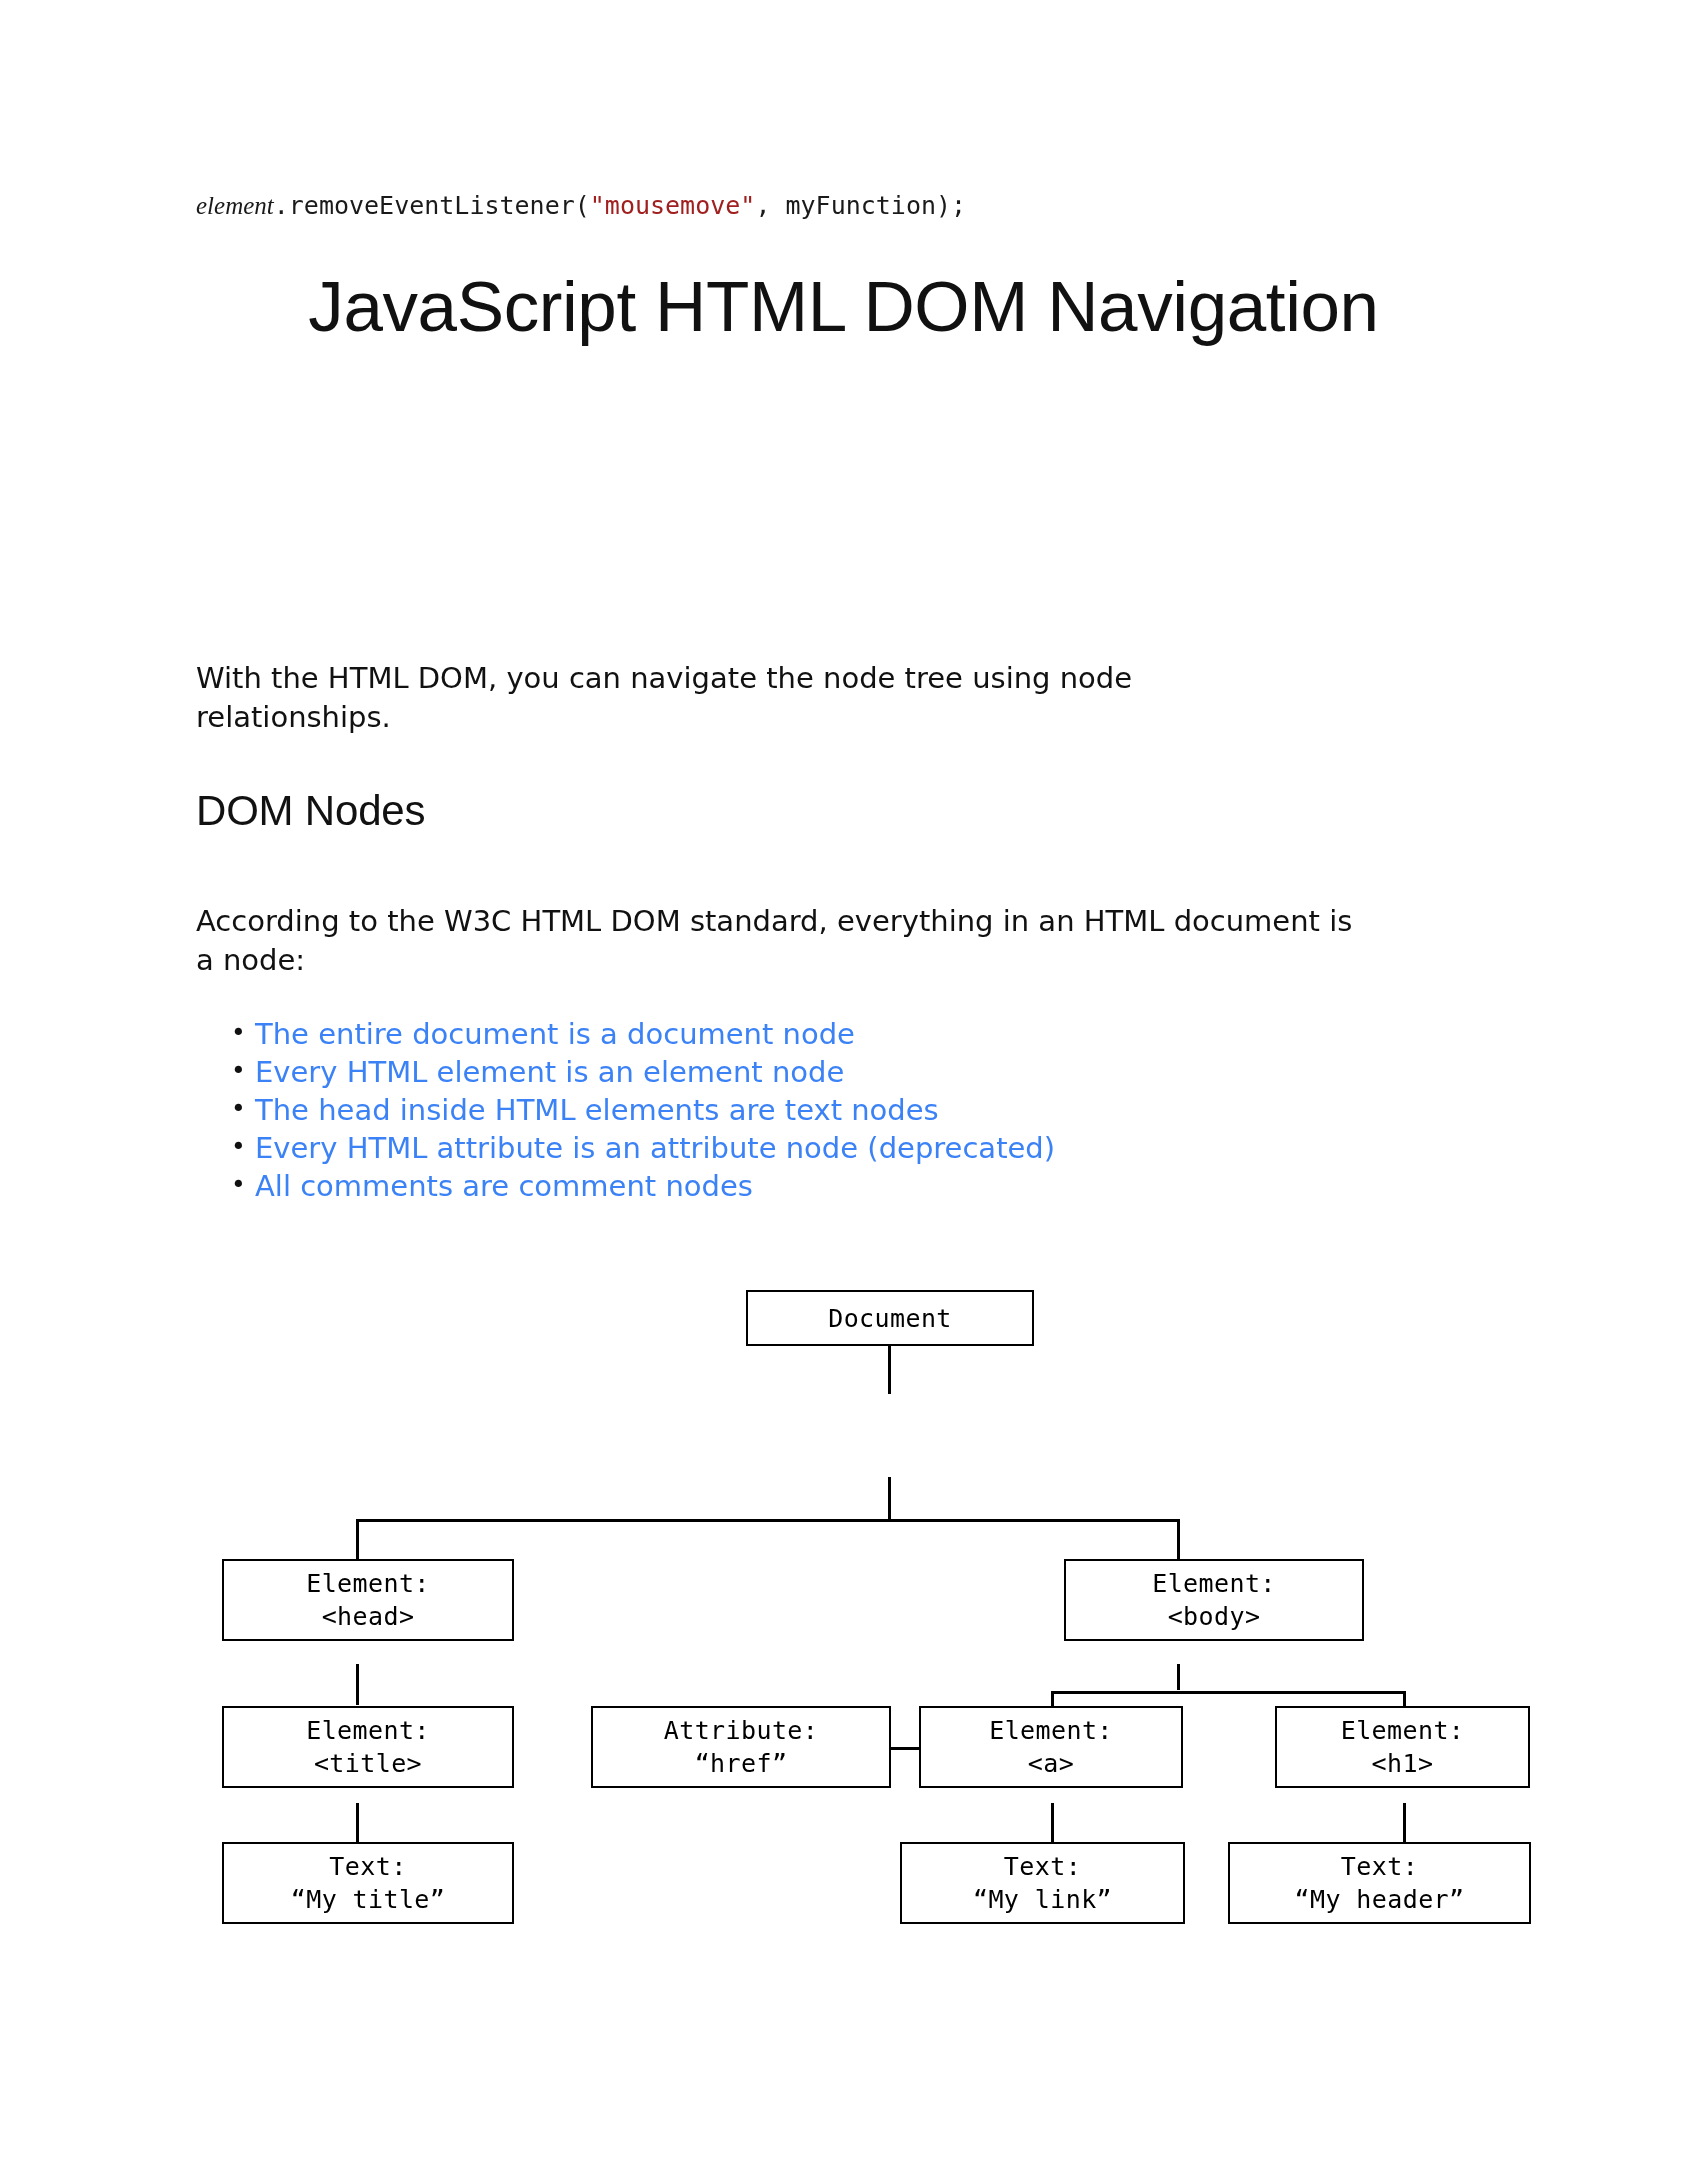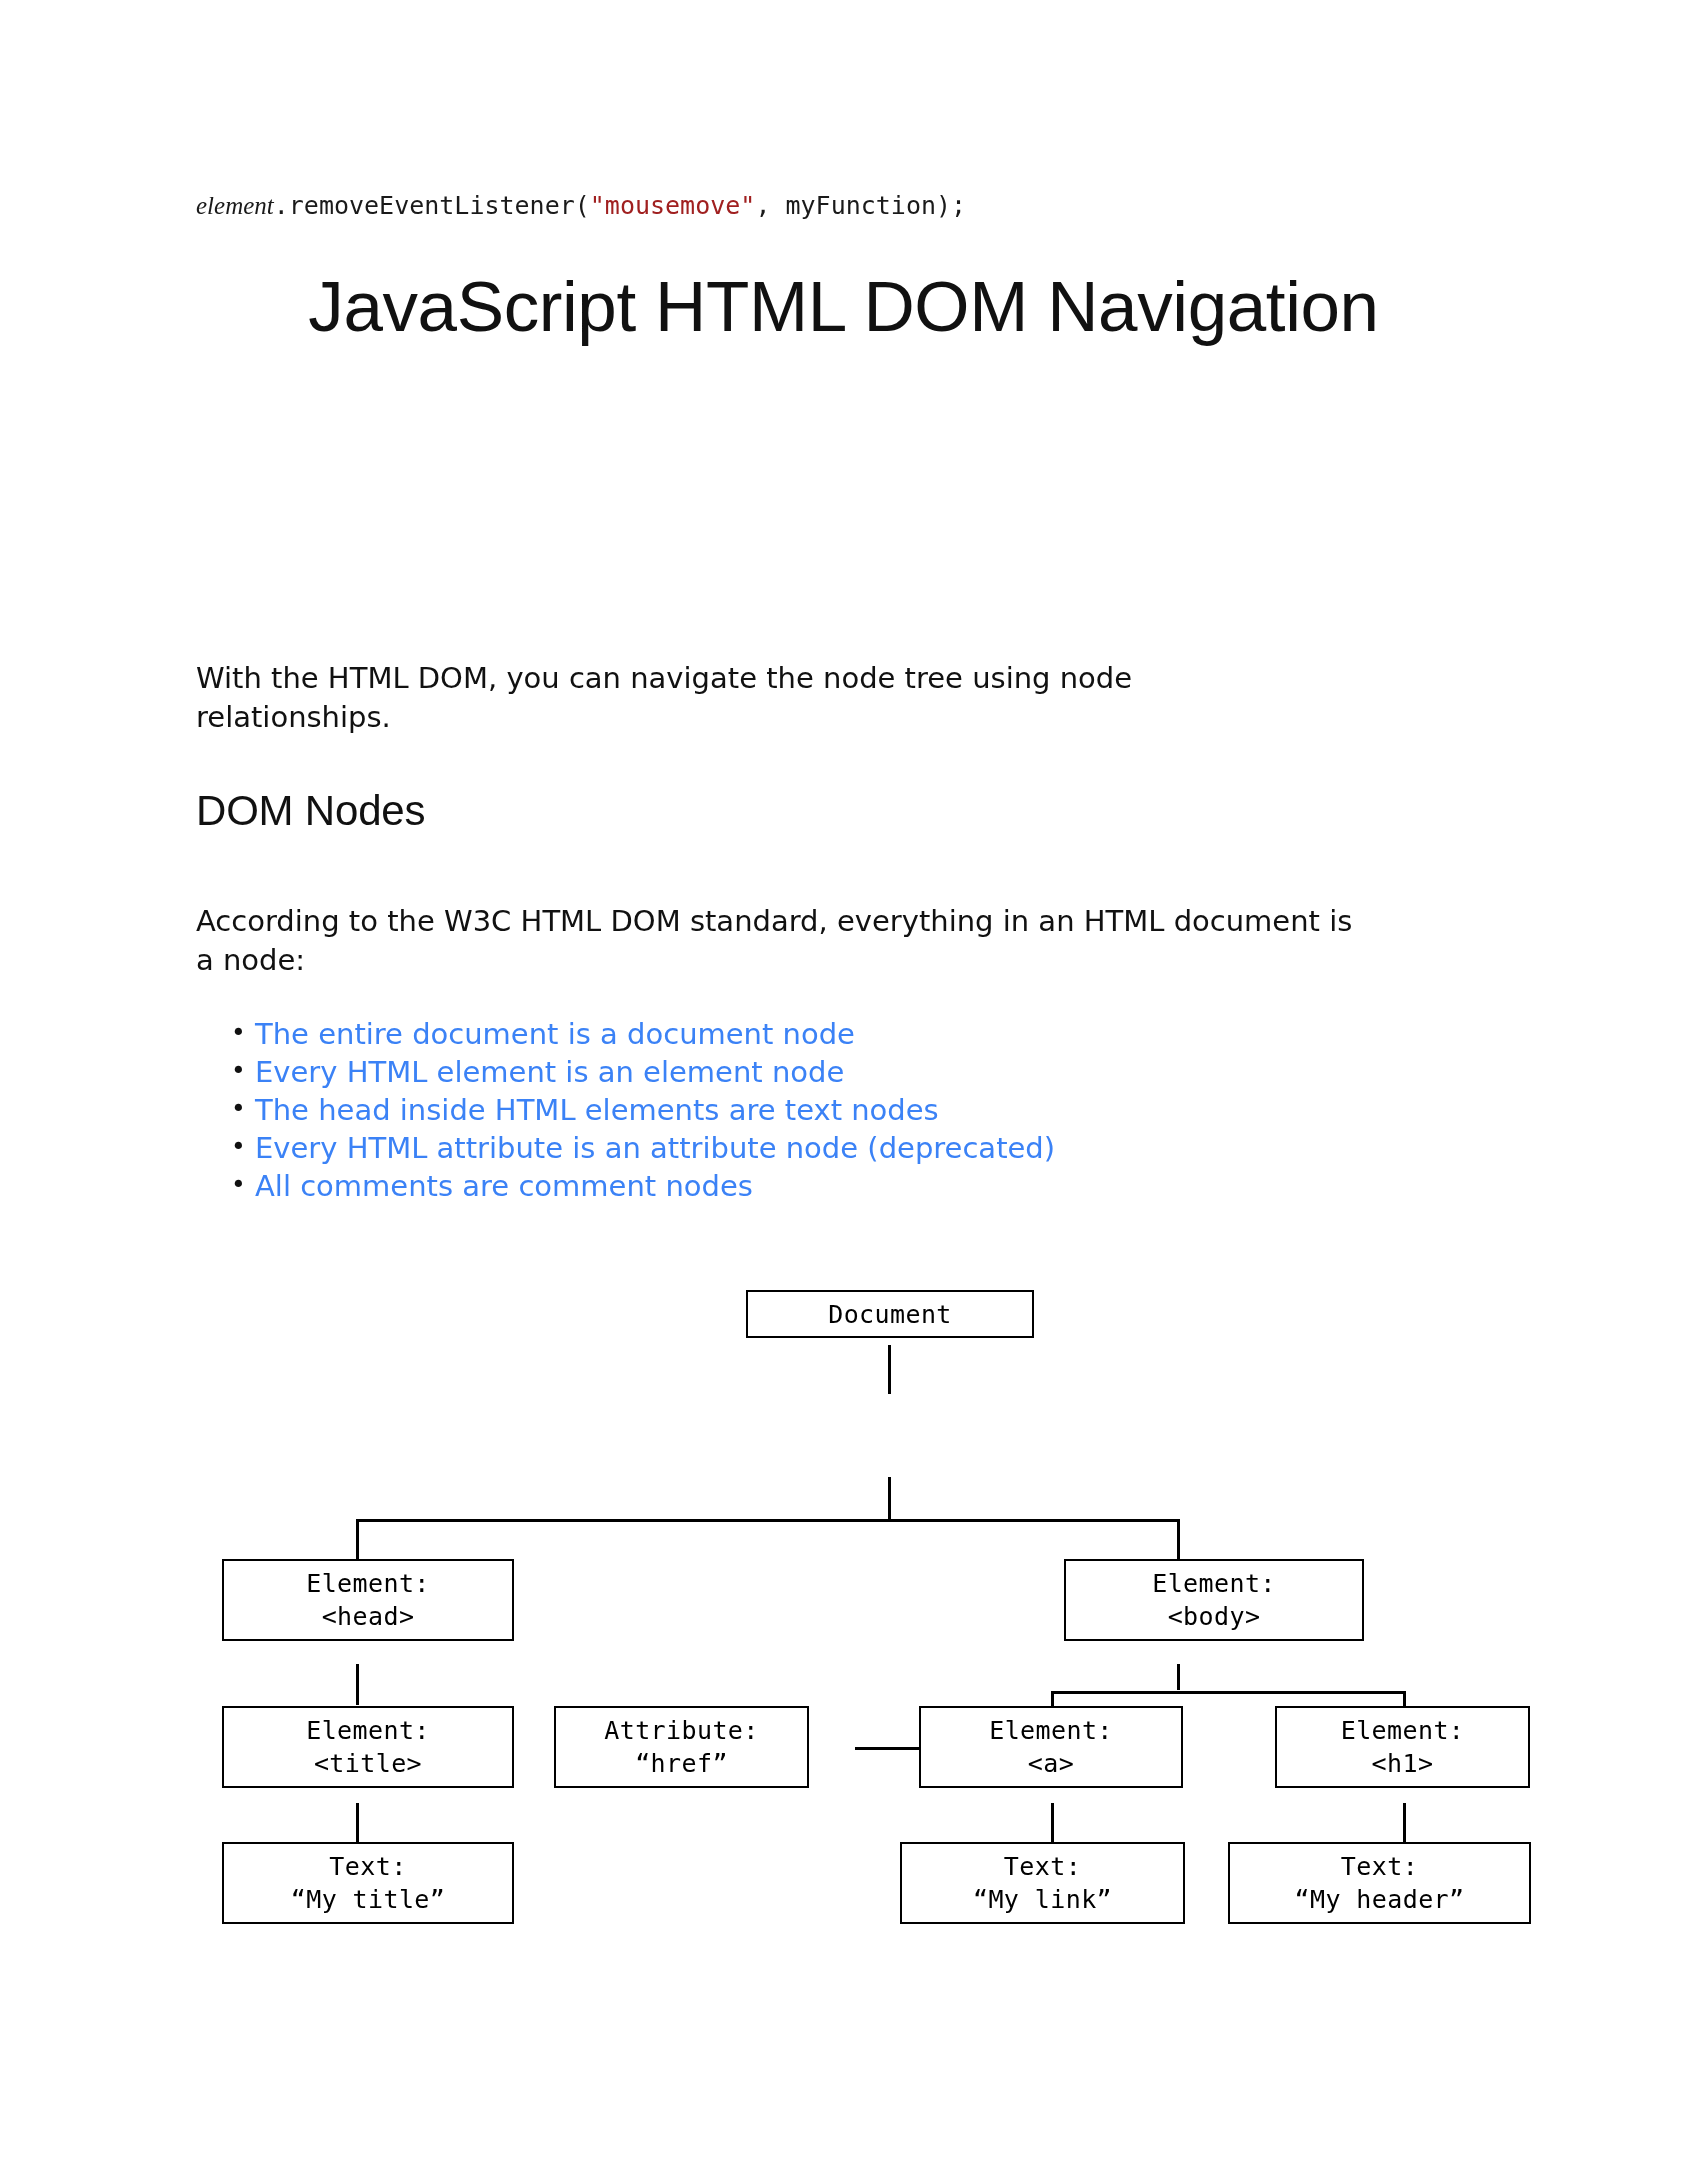--- a/index.html
+++ b/index.html
@@ -104,41 +104,41 @@
     <div class="edge v" style="left:356px; top:428px; height:41px;"></div>
     <div class="edge v" style="left:1177px; top:428px; height:26px;"></div>
     <div class="edge h" style="left:1051px; top:455px; width:354px;"></div>
     <div class="edge v" style="left:1051px; top:455px; height:15px;"></div>
     <div class="edge v" style="left:1403px; top:455px; height:15px;"></div>
     <div class="edge h" style="left:855px; top:511px; width:64px;"></div>
     <div class="edge v" style="left:356px; top:567px; height:40px;"></div>
     <div class="edge v" style="left:1051px; top:567px; height:40px;"></div>
     <div class="edge v" style="left:1403px; top:567px; height:40px;"></div>
 
-    <div class="node" style="left:746px; top:54px; width:288px; height:48px;">
+    <div class="node" style="left:746px; top:54px; width:288px; height:56px;">
       <span>Document</span>
     </div>
 
 
     <div class="node" style="left:222px; top:323px; width:292px; height:82px;">
       <span>Element:</span>
       <span class="l2">&lt;head&gt;</span>
     </div>
 
     <div class="node" style="left:1064px; top:323px; width:300px; height:82px;">
       <span>Element:</span>
       <span class="l2">&lt;body&gt;</span>
     </div>
 
     <div class="node" style="left:222px; top:470px; width:292px; height:82px;">
       <span>Element:</span>
       <span class="l2">&lt;title&gt;</span>
     </div>
 
-    <div class="node" style="left:554px; top:470px; width:255px; height:82px;">
+    <div class="node" style="left:591px; top:470px; width:300px; height:82px;">
       <span>Attribute:</span>
       <span class="l2">“href”</span>
     </div>
 
     <div class="node" style="left:919px; top:470px; width:264px; height:82px;">
       <span>Element:</span>
       <span class="l2">&lt;a&gt;</span>
     </div>
 
     <div class="node" style="left:1275px; top:470px; width:255px; height:82px;">

